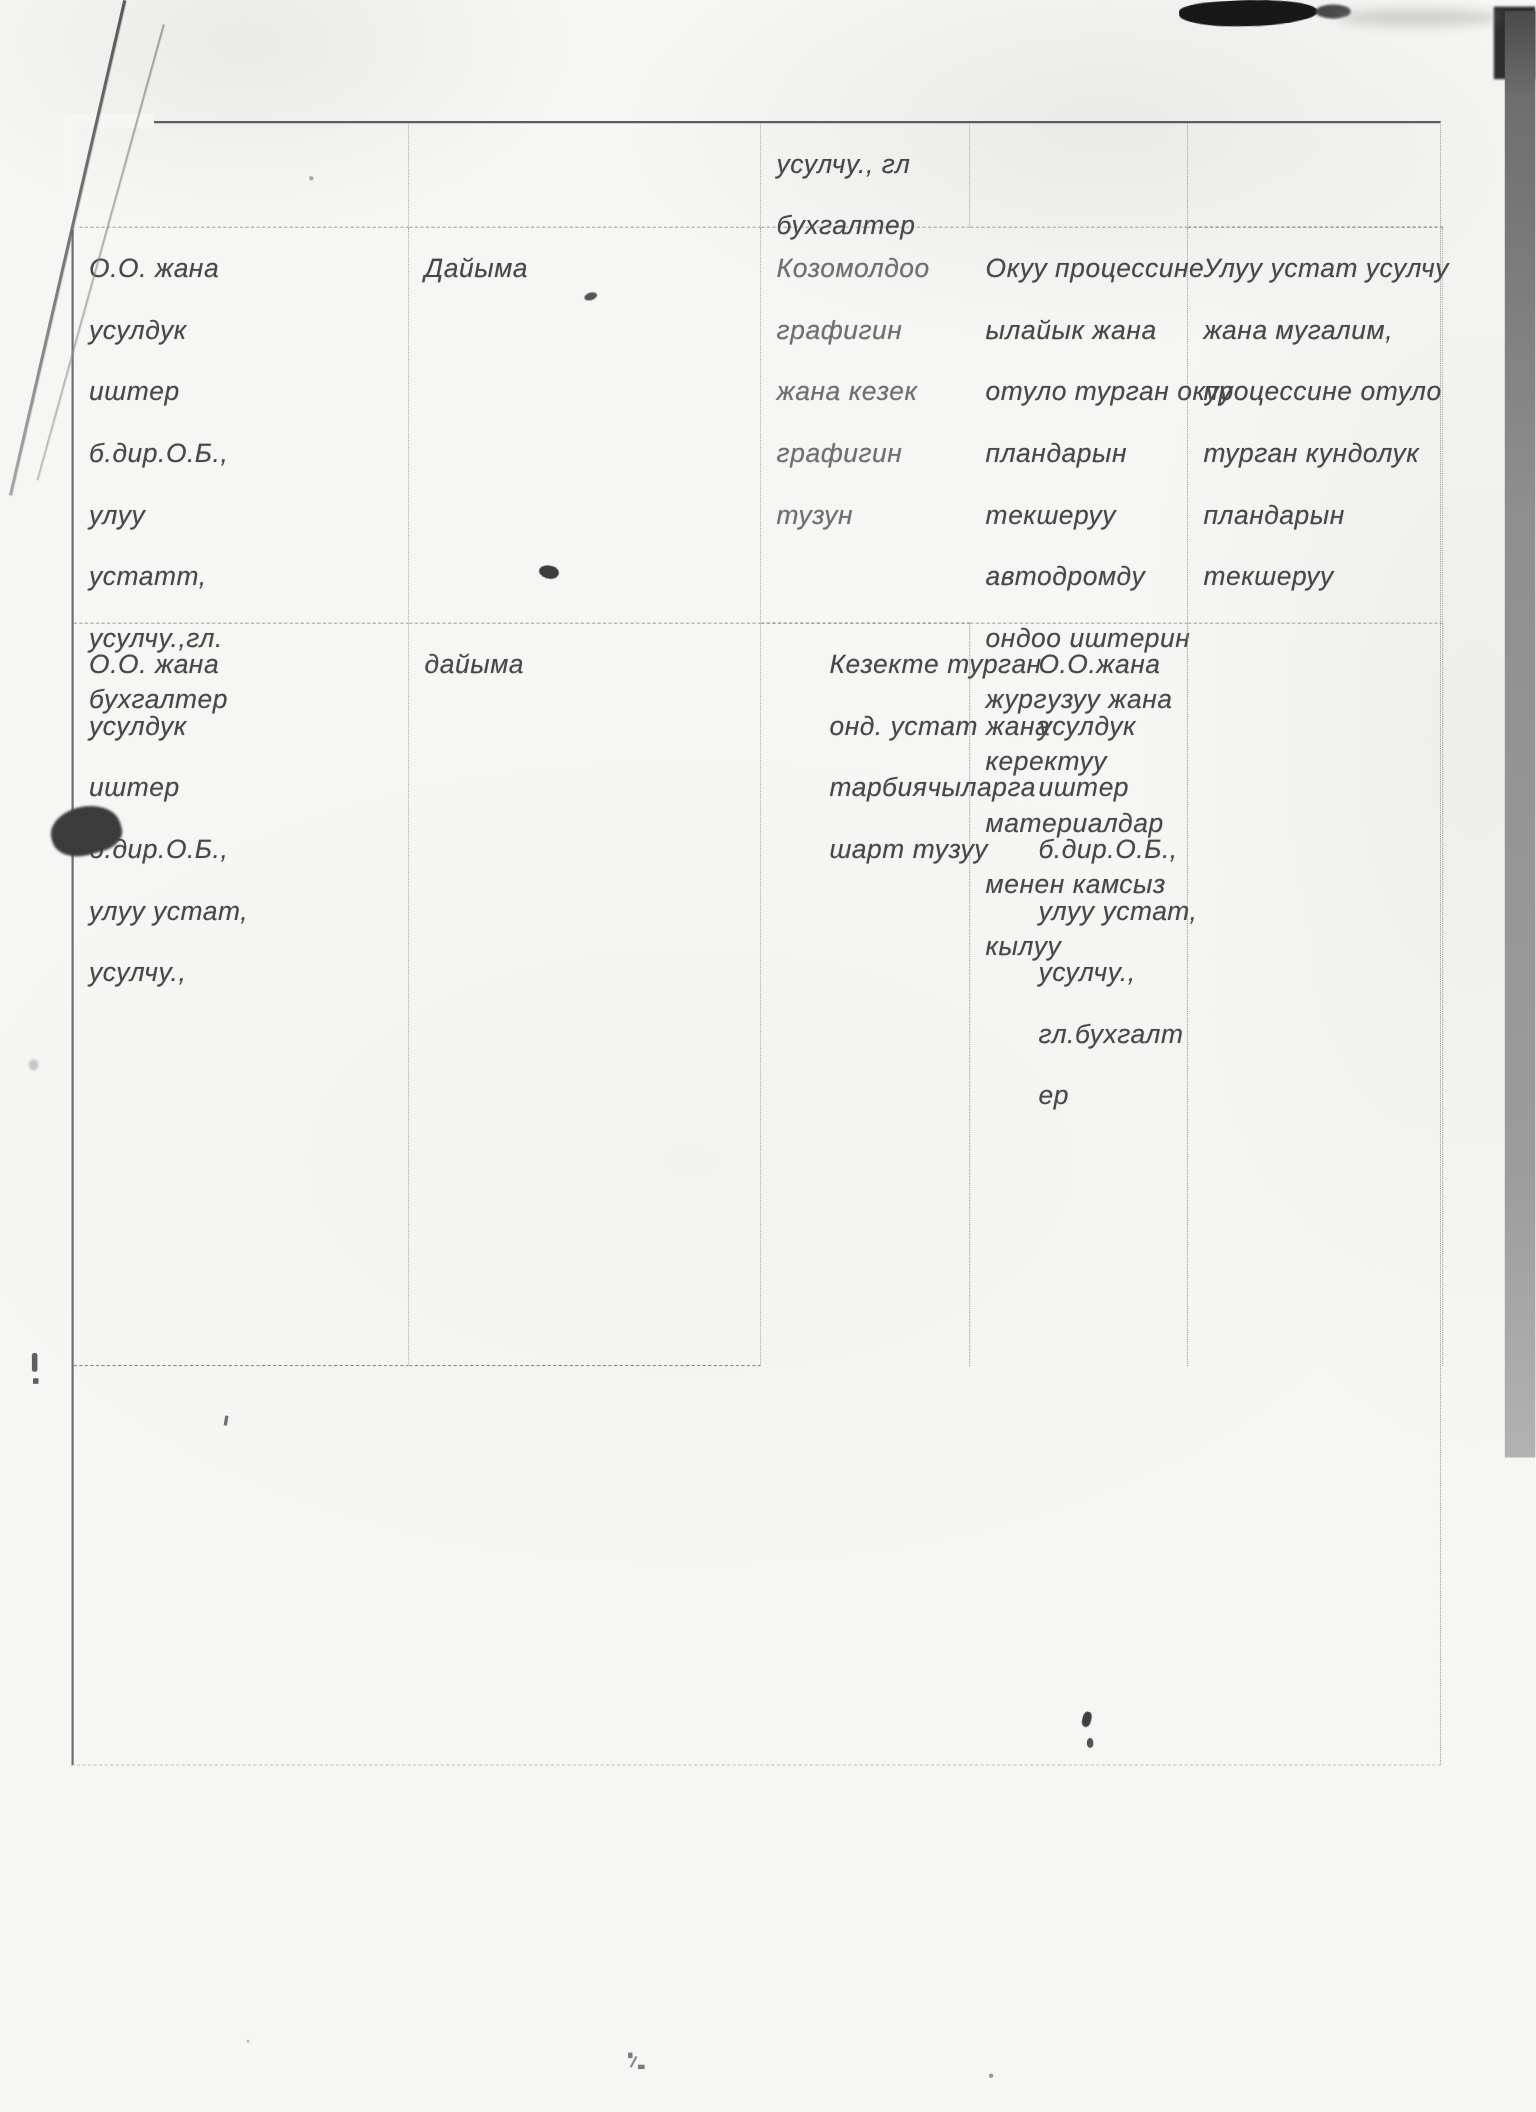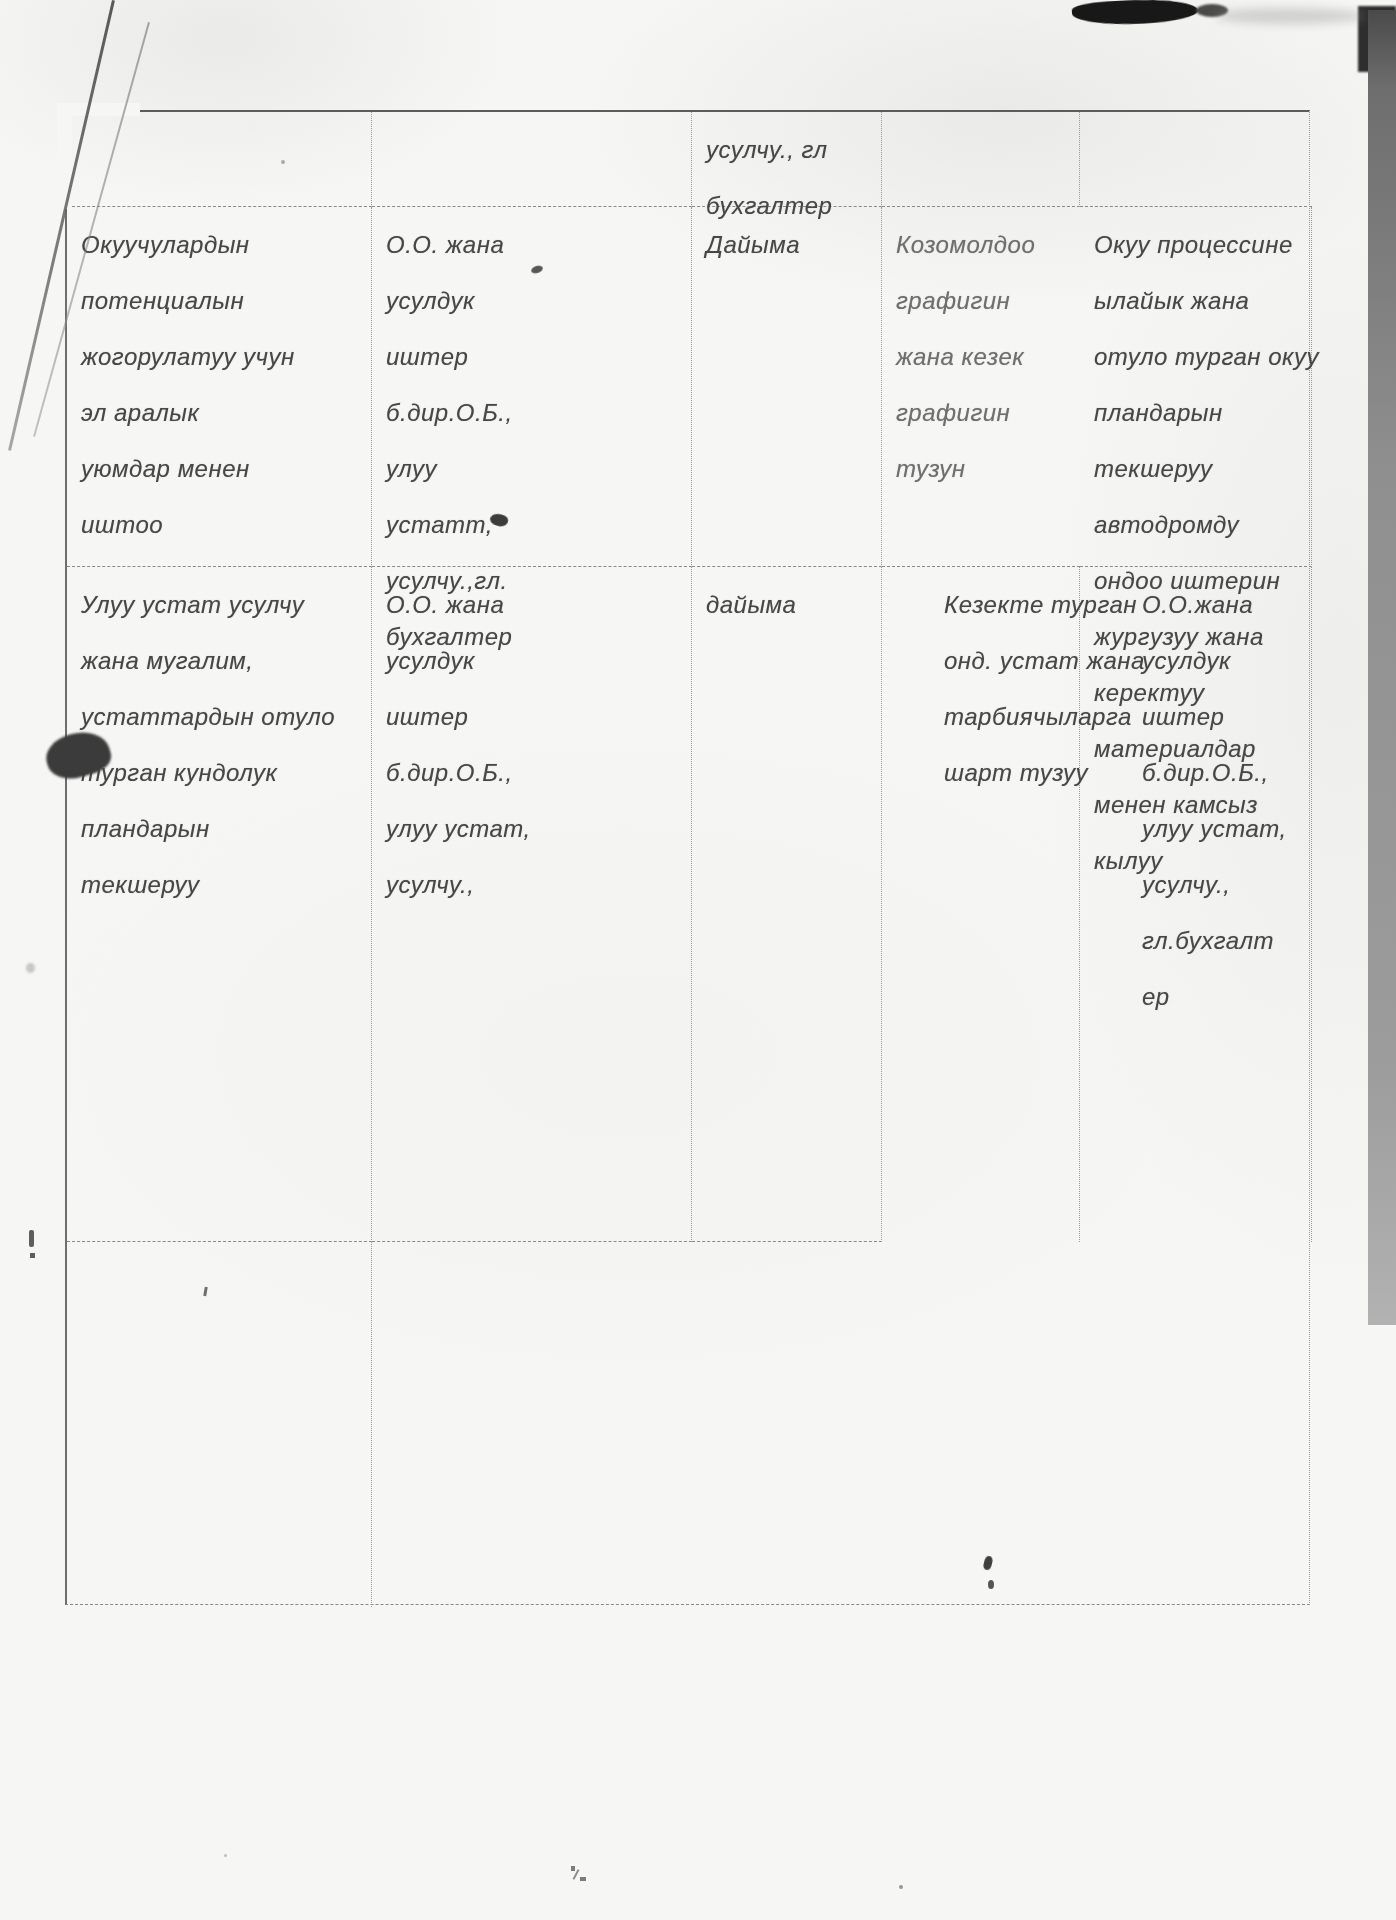--- a/index.html
+++ b/index.html
@@ -97,26 +97,20 @@
 
   <div class="doc-table">
 
     <div class="cell"></div>
     <div class="cell"></div>
     <div class="cell">усулчу., гл
 бухгалтер</div>
     <div class="cell"></div>
     <div class="cell lastcol"></div>
 
-    <div class="cell">Окуучулардын
-потенциалын
-жогорулатуу учун
-эл аралык
-уюмдар менен
-иштоо</div>
     <div class="cell">О.О. жана
 усулдук
 иштер
 б.дир.О.Б.,
 улуу
 устатт,
 усулчу.,гл.
 бухгалтер</div>
     <div class="cell">Дайыма</div>
     <div class="cell lastcol semifaded">Козомолдоо
@@ -132,21 +126,21 @@
 текшеруу
 автодромду
 ондоо иштерин
 жургузуу жана
 керектуу
 материалдар
 менен камсыз
 кылуу</div>
     <div class="cell">Улуу устат усулчу
 жана мугалим,
-устаттардын отуло
+процессине отуло
 турган кундолук
 пландарын
 текшеруу</div>
     <div class="cell">О.О. жана
 усулдук
 иштер
 б.дир.О.Б.,
 улуу устат,
 усулчу.,</div>
     <div class="cell">дайыма</div>

